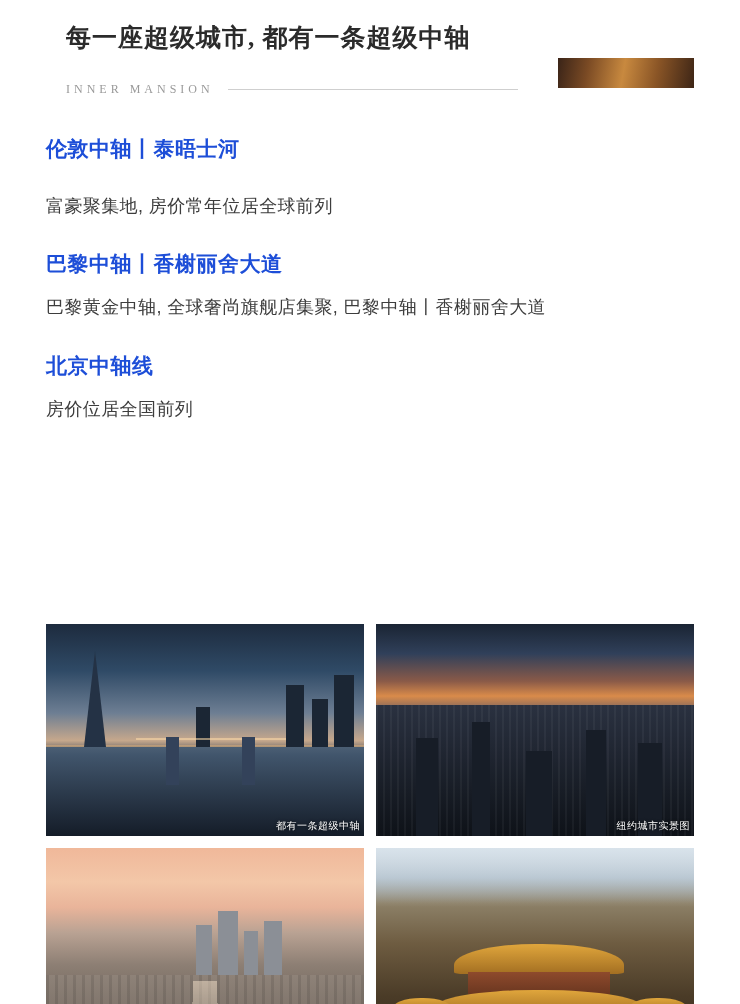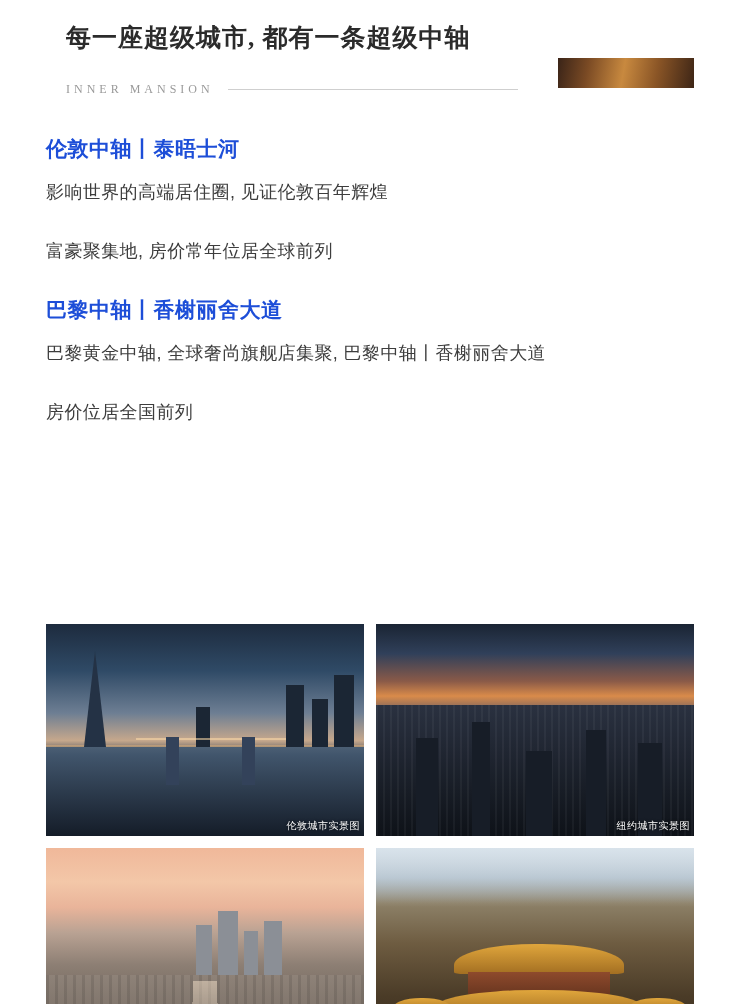--- a/index.html
+++ b/index.html
@@ -207,52 +207,52 @@
       <div class="brand-en">INNER MANSION</div>
       <div class="brand-rule"></div>
     </div>
     <div class="gold-block"></div>
   </div>
 
   <div class="sections">
 
     <div class="section">
       <div class="sec-title">伦敦中轴丨泰晤士河</div>
-      <div class="sec-line">影响世界的高端居住圈, 见证伦敦百年辉煌</div>
     </div>
 
     <div class="section">
       <div class="sec-line">富豪聚集地, 房价常年位居全球前列</div>
     </div>
 
     <div class="section">
       <div class="sec-title">巴黎中轴丨香榭丽舍大道</div>
       <div class="sec-line">巴黎黄金中轴, 全球奢尚旗舰店集聚, 巴黎中轴丨香榭丽舍大道</div>
     </div>
 
     <div class="section">
+      <div class="sec-title">北京中轴线</div>
       <div class="sec-line">房价位居全国前列</div>
     </div>
 
   </div>
 
   <div class="gallery">
 
     <div class="photo ph-london">
       <div class="glow"></div>
       <div class="shard"></div>
       <div class="tower" style="left:150px;height:40px;"></div>
       <div class="tower" style="left:240px;height:62px;width:18px;"></div>
       <div class="tower" style="left:266px;height:48px;width:16px;"></div>
       <div class="tower" style="left:288px;height:72px;width:20px;"></div>
       <div class="river"></div>
       <div class="bridge"></div>
       <div class="pier pier1"></div>
       <div class="pier pier2"></div>
-      <div class="caption">伦敦城市实景图</div>
+      <div class="caption">都有一条超级中轴</div>
     </div>
 
     <div class="photo ph-ny">
       <div class="skyline"></div>
       <div class="tall" style="left:40px;width:22px;height:46%;"></div>
       <div class="tall" style="left:96px;width:18px;height:54%;"></div>
       <div class="tall" style="left:150px;width:26px;height:40%;"></div>
       <div class="tall" style="left:210px;width:20px;height:50%;"></div>
       <div class="tall" style="left:262px;width:24px;height:44%;"></div>
       <div class="caption">纽约城市实景图</div>

